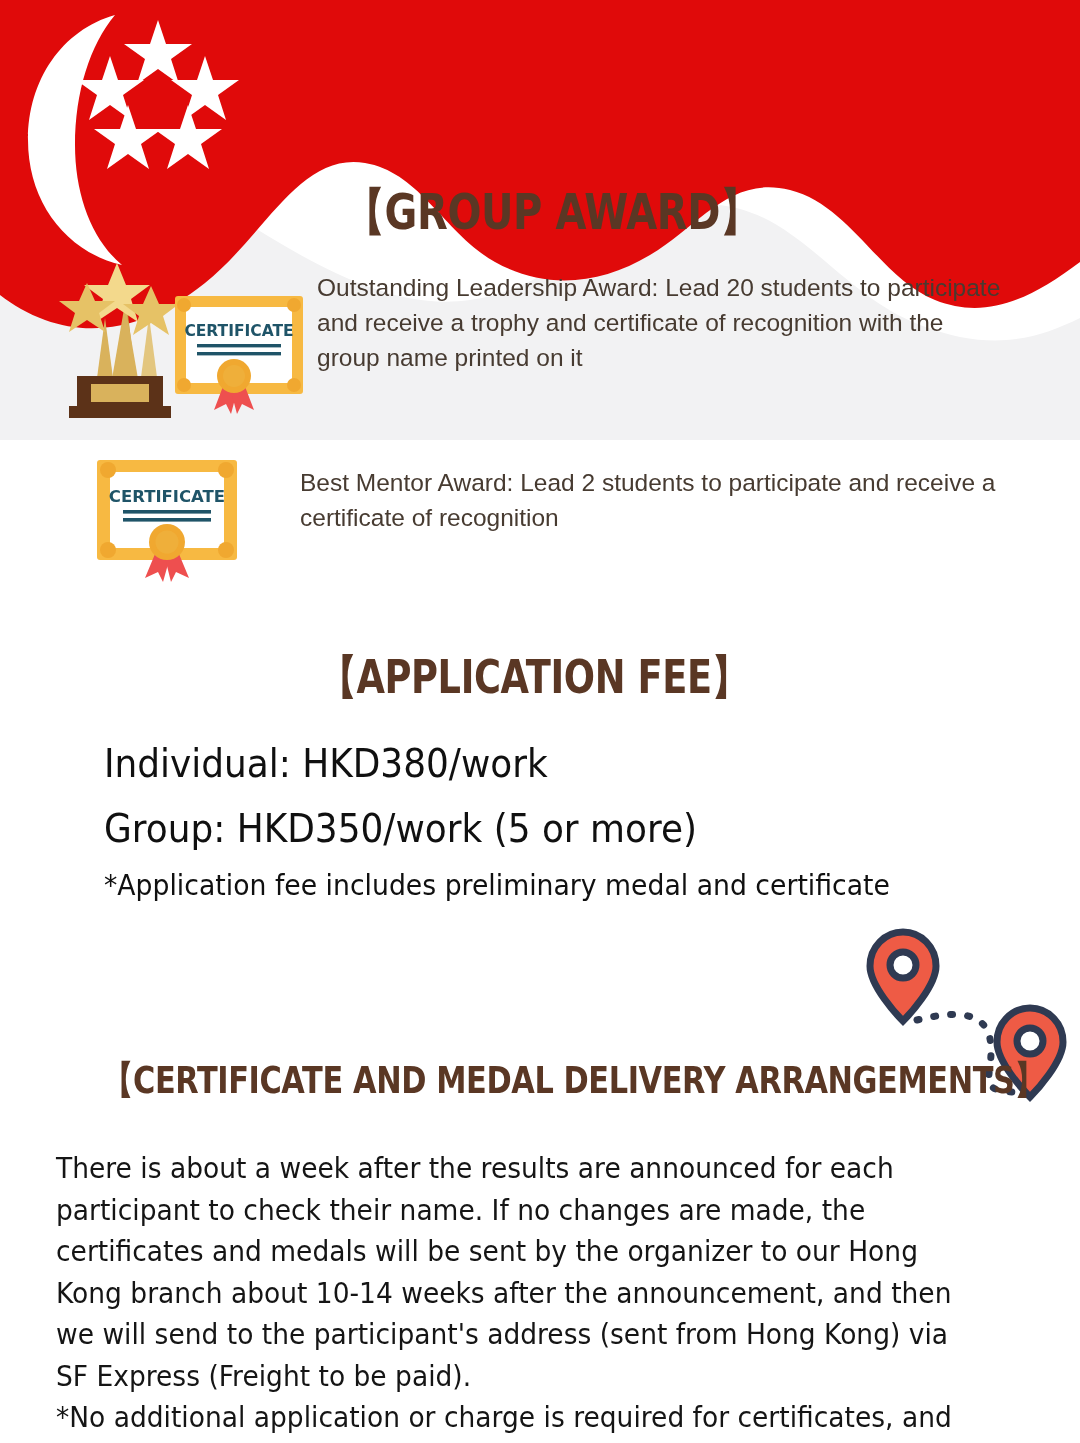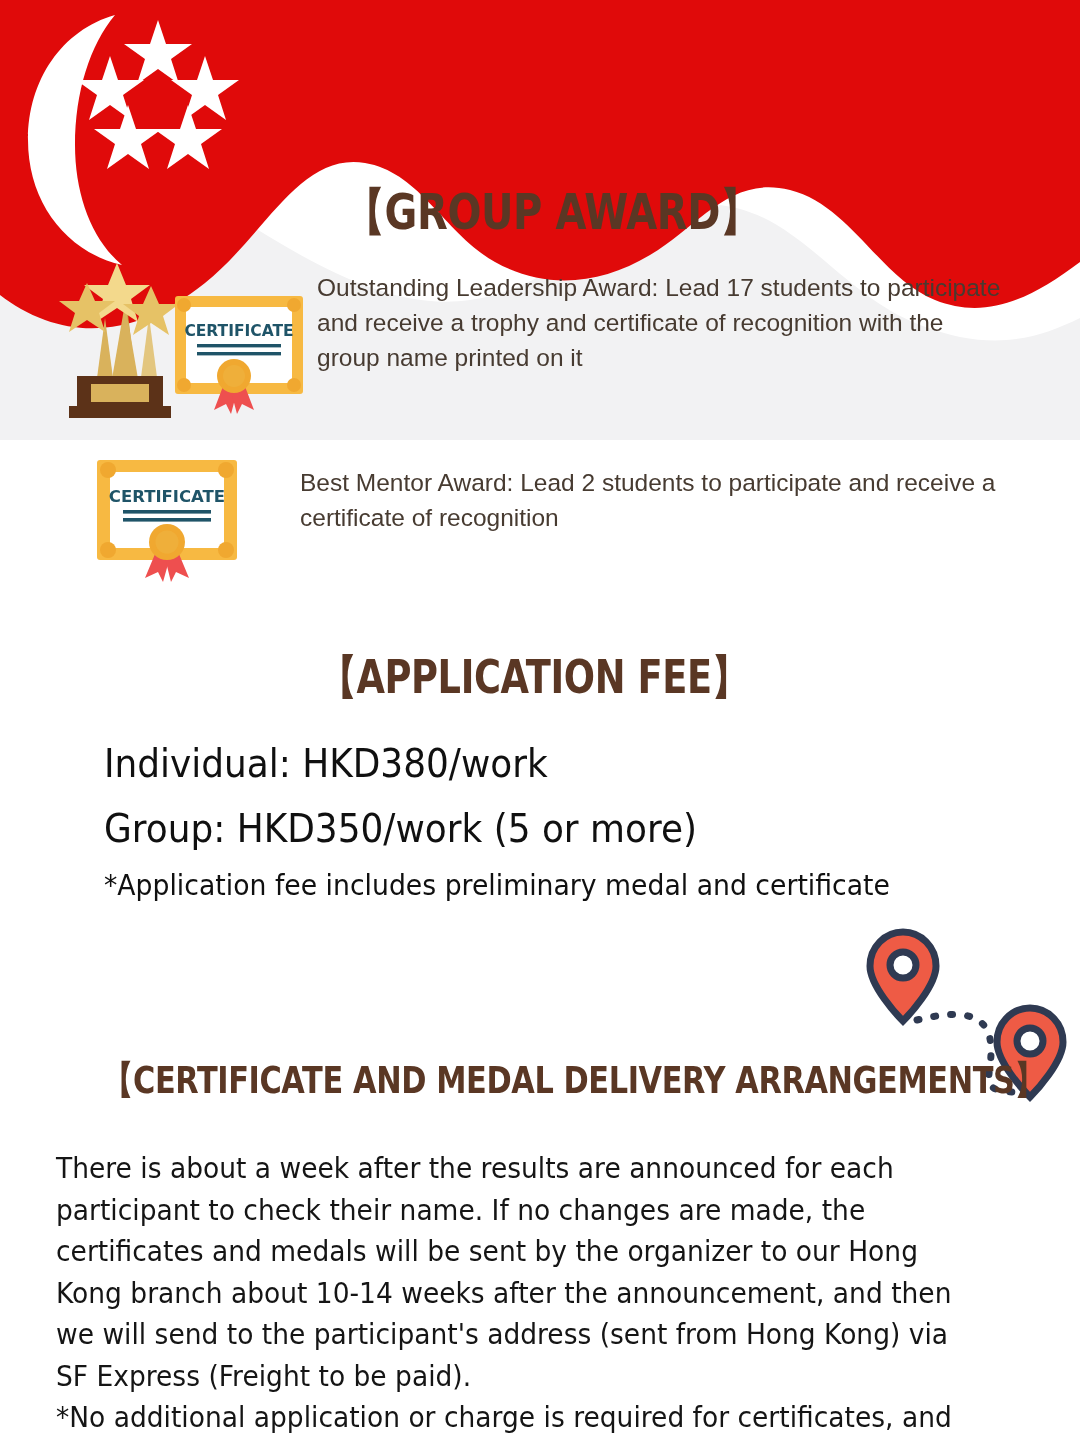--- a/index.html
+++ b/index.html
@@ -149,21 +149,21 @@
           <text x="184" y="78" font-family="DejaVu Sans, sans-serif" font-size="15.5" font-weight="bold" fill="#1F5468" text-anchor="middle">CERTIFICATE</text>
           <rect x="142" y="86" width="84" height="3.4" fill="#1F5468"></rect>
           <rect x="142" y="94" width="84" height="3.4" fill="#1F5468"></rect>
           <polygon fill="#EE4F4F" points="172,118 159,152 171,146 176,156 184,126"></polygon>
           <polygon fill="#EE4F4F" points="186,118 199,152 187,146 182,156 174,126"></polygon>
           <circle cx="179" cy="118" r="17" fill="#F0A830"></circle>
           <circle cx="179" cy="118" r="11" fill="#EFAF3A"></circle>
         </g>
       </svg>
     </div>
-    <div class="award-text">Outstanding Leadership Award: Lead 17 students to participate and receive a trophy and certificate of recognition with the group name printed on it</div>
+    <div class="award-text">Outstanding Leadership Award: Lead 20 students to participate and receive a trophy and certificate of recognition with the group name printed on it</div>
   </div>
 
   <div class="award-row" id="award-row-2">
     <div class="award-icon">
       <svg width="190" height="135" viewBox="0 0 190 135" xmlns="http://www.w3.org/2000/svg">
         <rect x="42" y="10" width="140" height="100" rx="3" fill="#F7B942"></rect>
         <rect x="55" y="22" width="114" height="76" fill="#FFFFFF"></rect>
         <circle cx="53" cy="20" r="8" fill="#F0A830"></circle>
         <circle cx="171" cy="20" r="8" fill="#F0A830"></circle>
         <circle cx="53" cy="100" r="8" fill="#F0A830"></circle>

